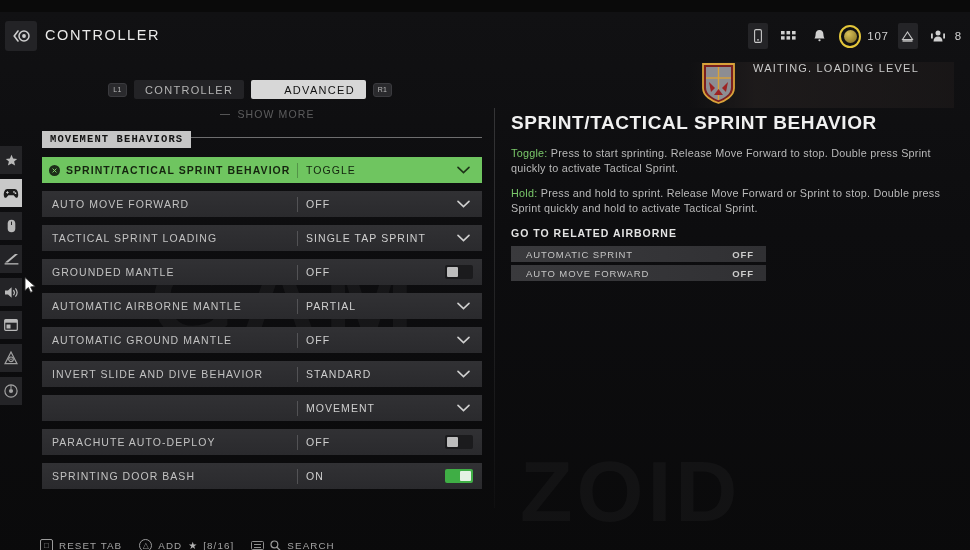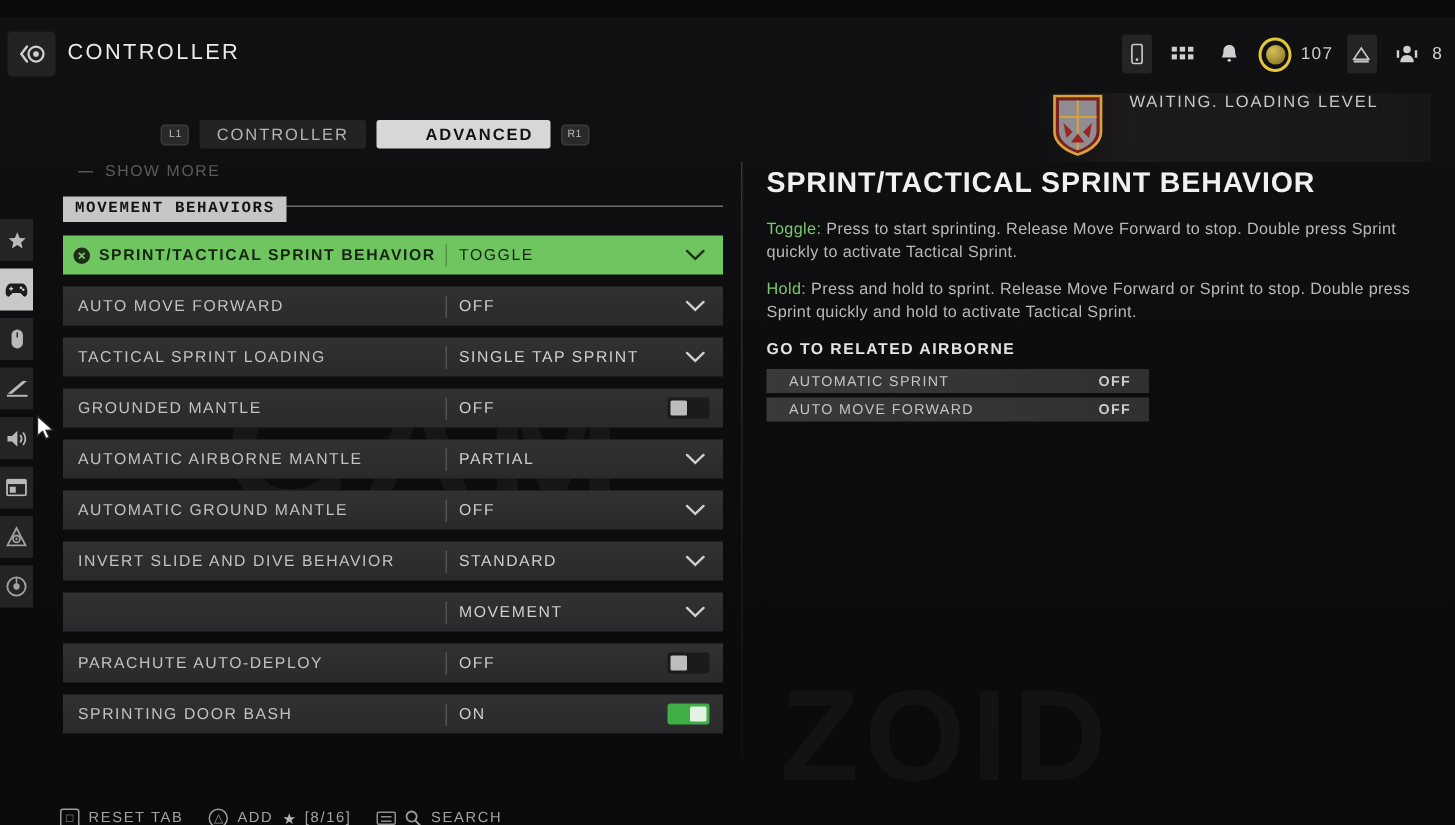--- a/index.html
+++ b/index.html
@@ -120,21 +120,21 @@
     height: 19px; padding: 0 11px;
     display: flex; align-items: center;
     font-size: 11px; letter-spacing: 1.3px;
     color: #b4b4b4;
     background: #232326;
     border-radius: 2px;
   }
   .tab.active {
     background: #d7d7d7;
     color: #121212;
-    font-weight: bold;
+    font-weight: normal;
     padding-left: 33px;
   }
 
   
   .rail {
     position: absolute; left: 0; top: 134px;
     width: 22px;
     display: flex; flex-direction: column; gap: 5px;
   }
   .rail-item {
@@ -155,20 +155,21 @@
   
   .list {
     position: absolute; left: 42px; top: 92px;
     width: 440px;
   }
   .showmore {
     height: 16px; overflow: hidden;
     display: flex; align-items: flex-end; gap: 8px;
     padding-left: 10px;
     opacity: .55;
+    justify-content: center;
   }
   .showmore .dash { width: 10px; height: 1.5px; background: #8d8d8d; margin-bottom: 5px;}
   .showmore span { font-size: 10.5px; letter-spacing: 1.1px; color:#9a9a9a; }
 
   .section-head {
     position: relative;
     height: 20px;
     margin-top: 9px;
     display: flex; align-items: center;
   }

